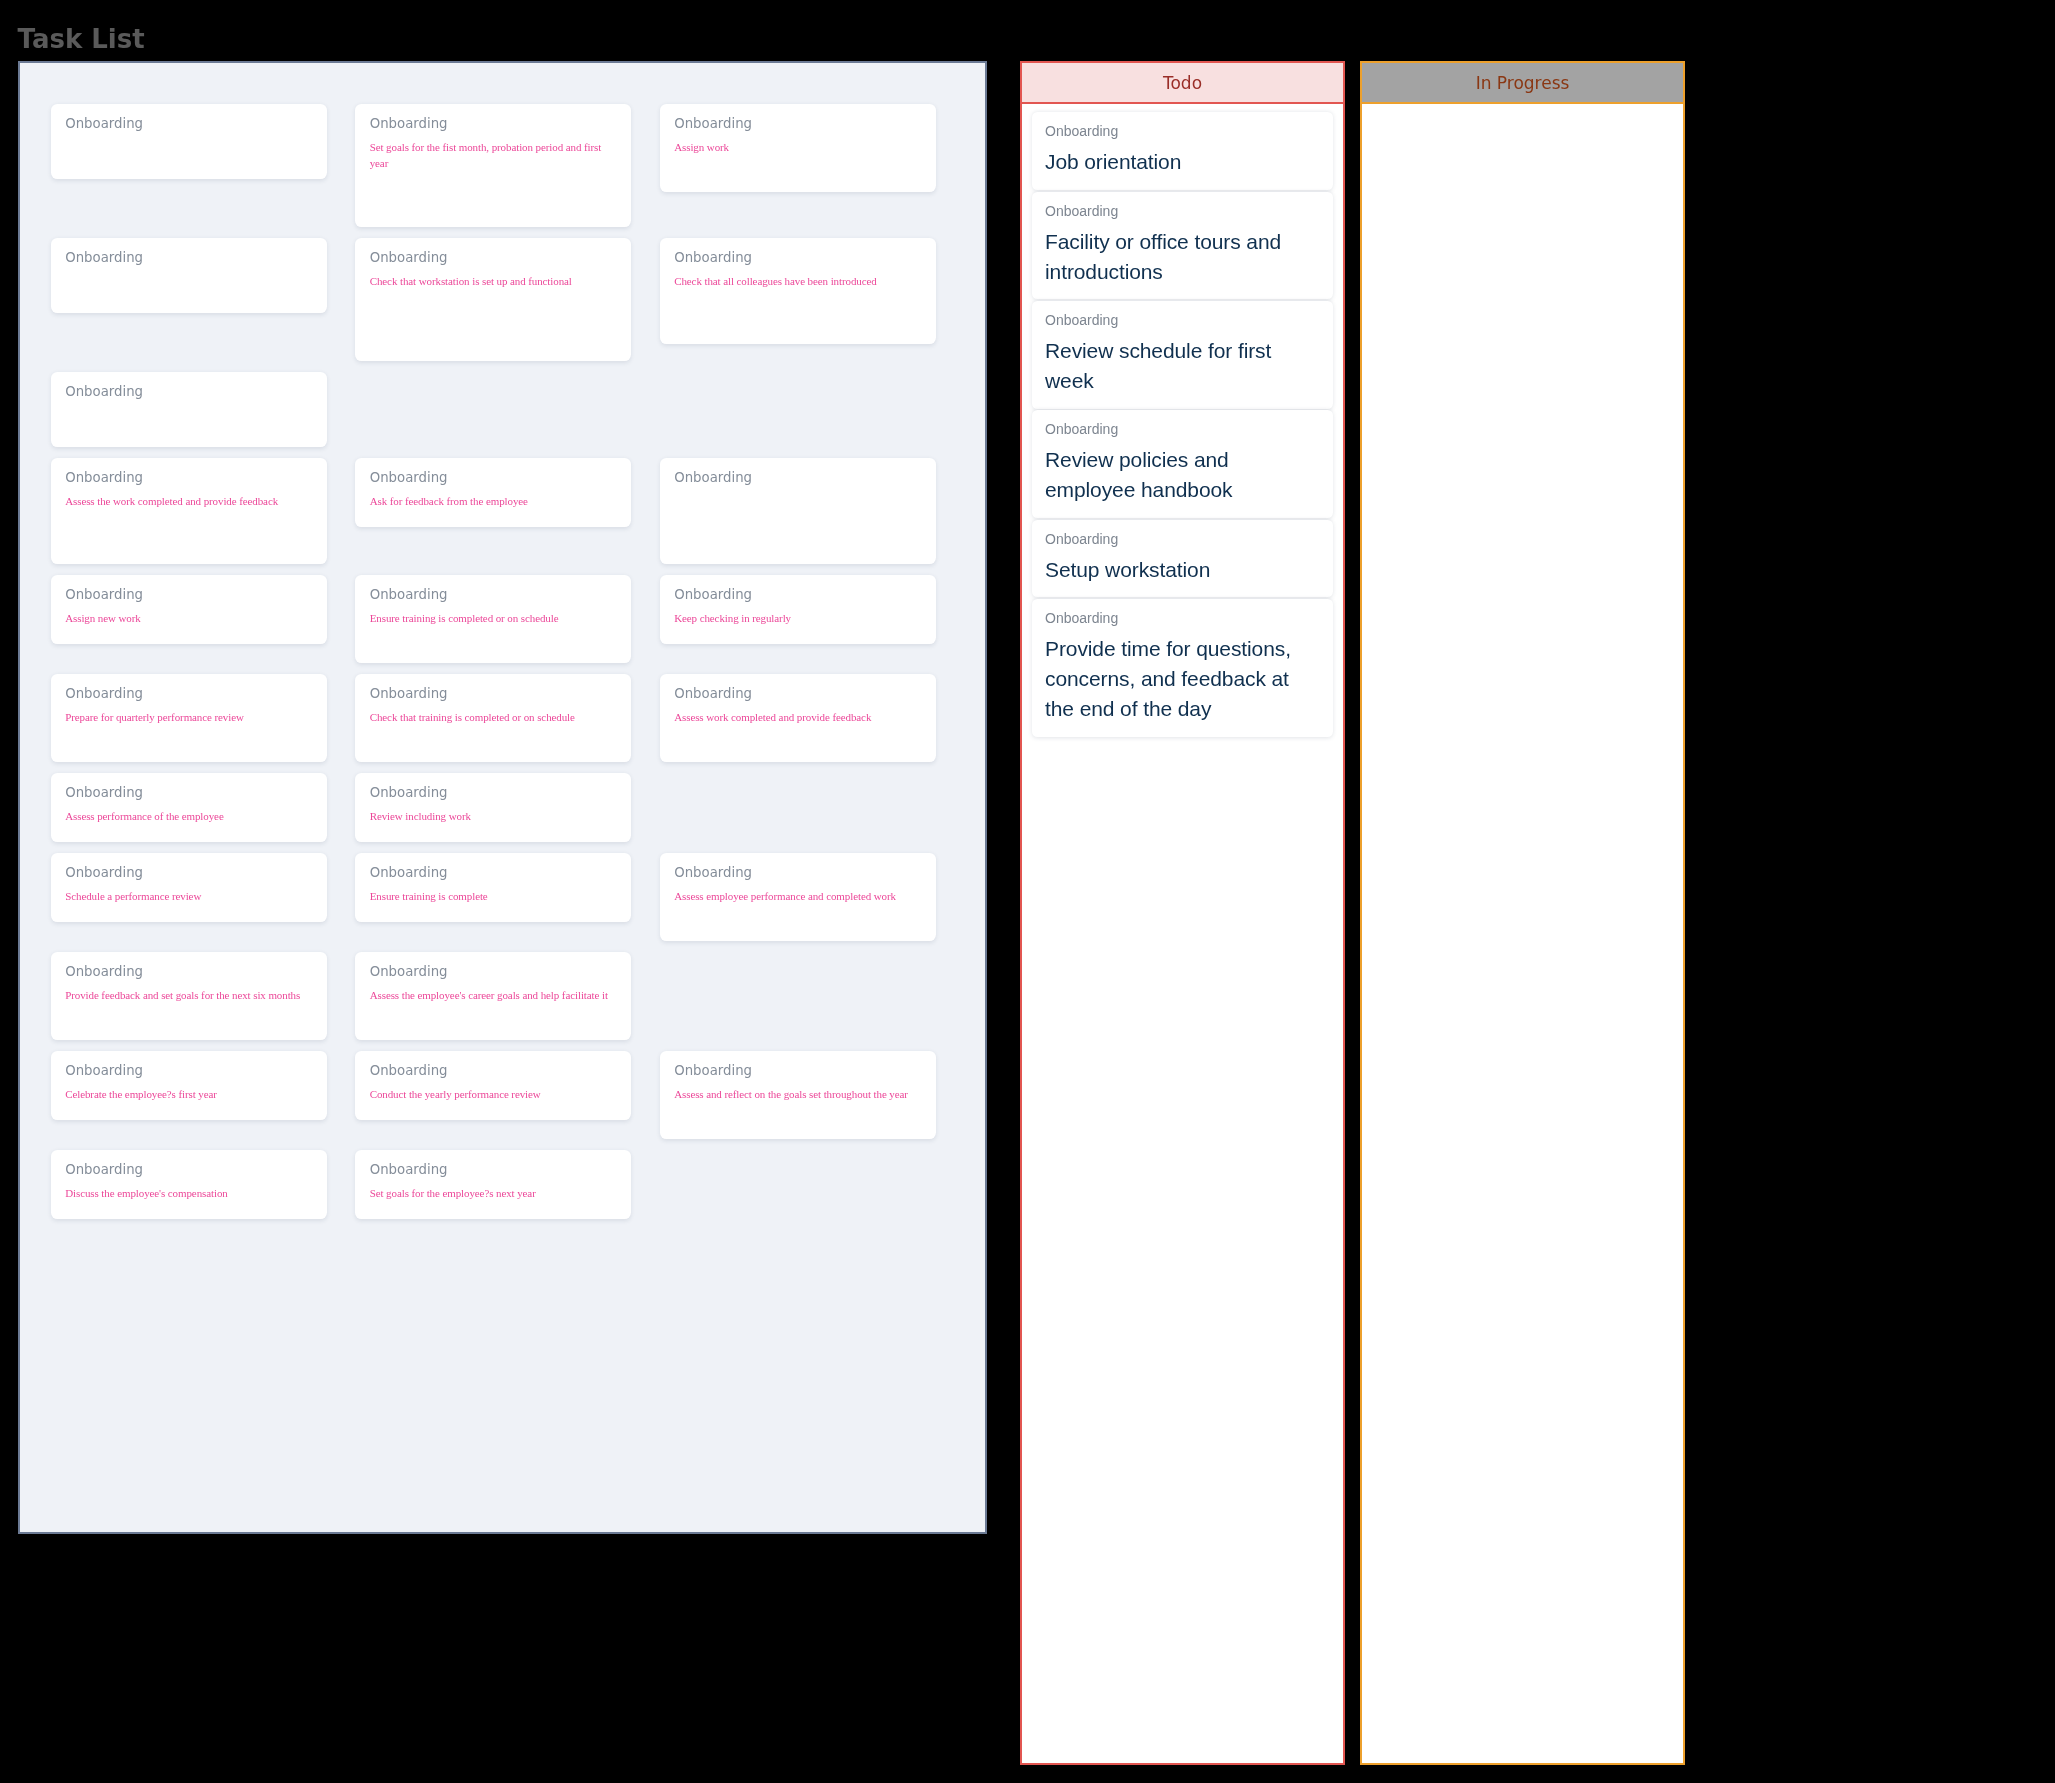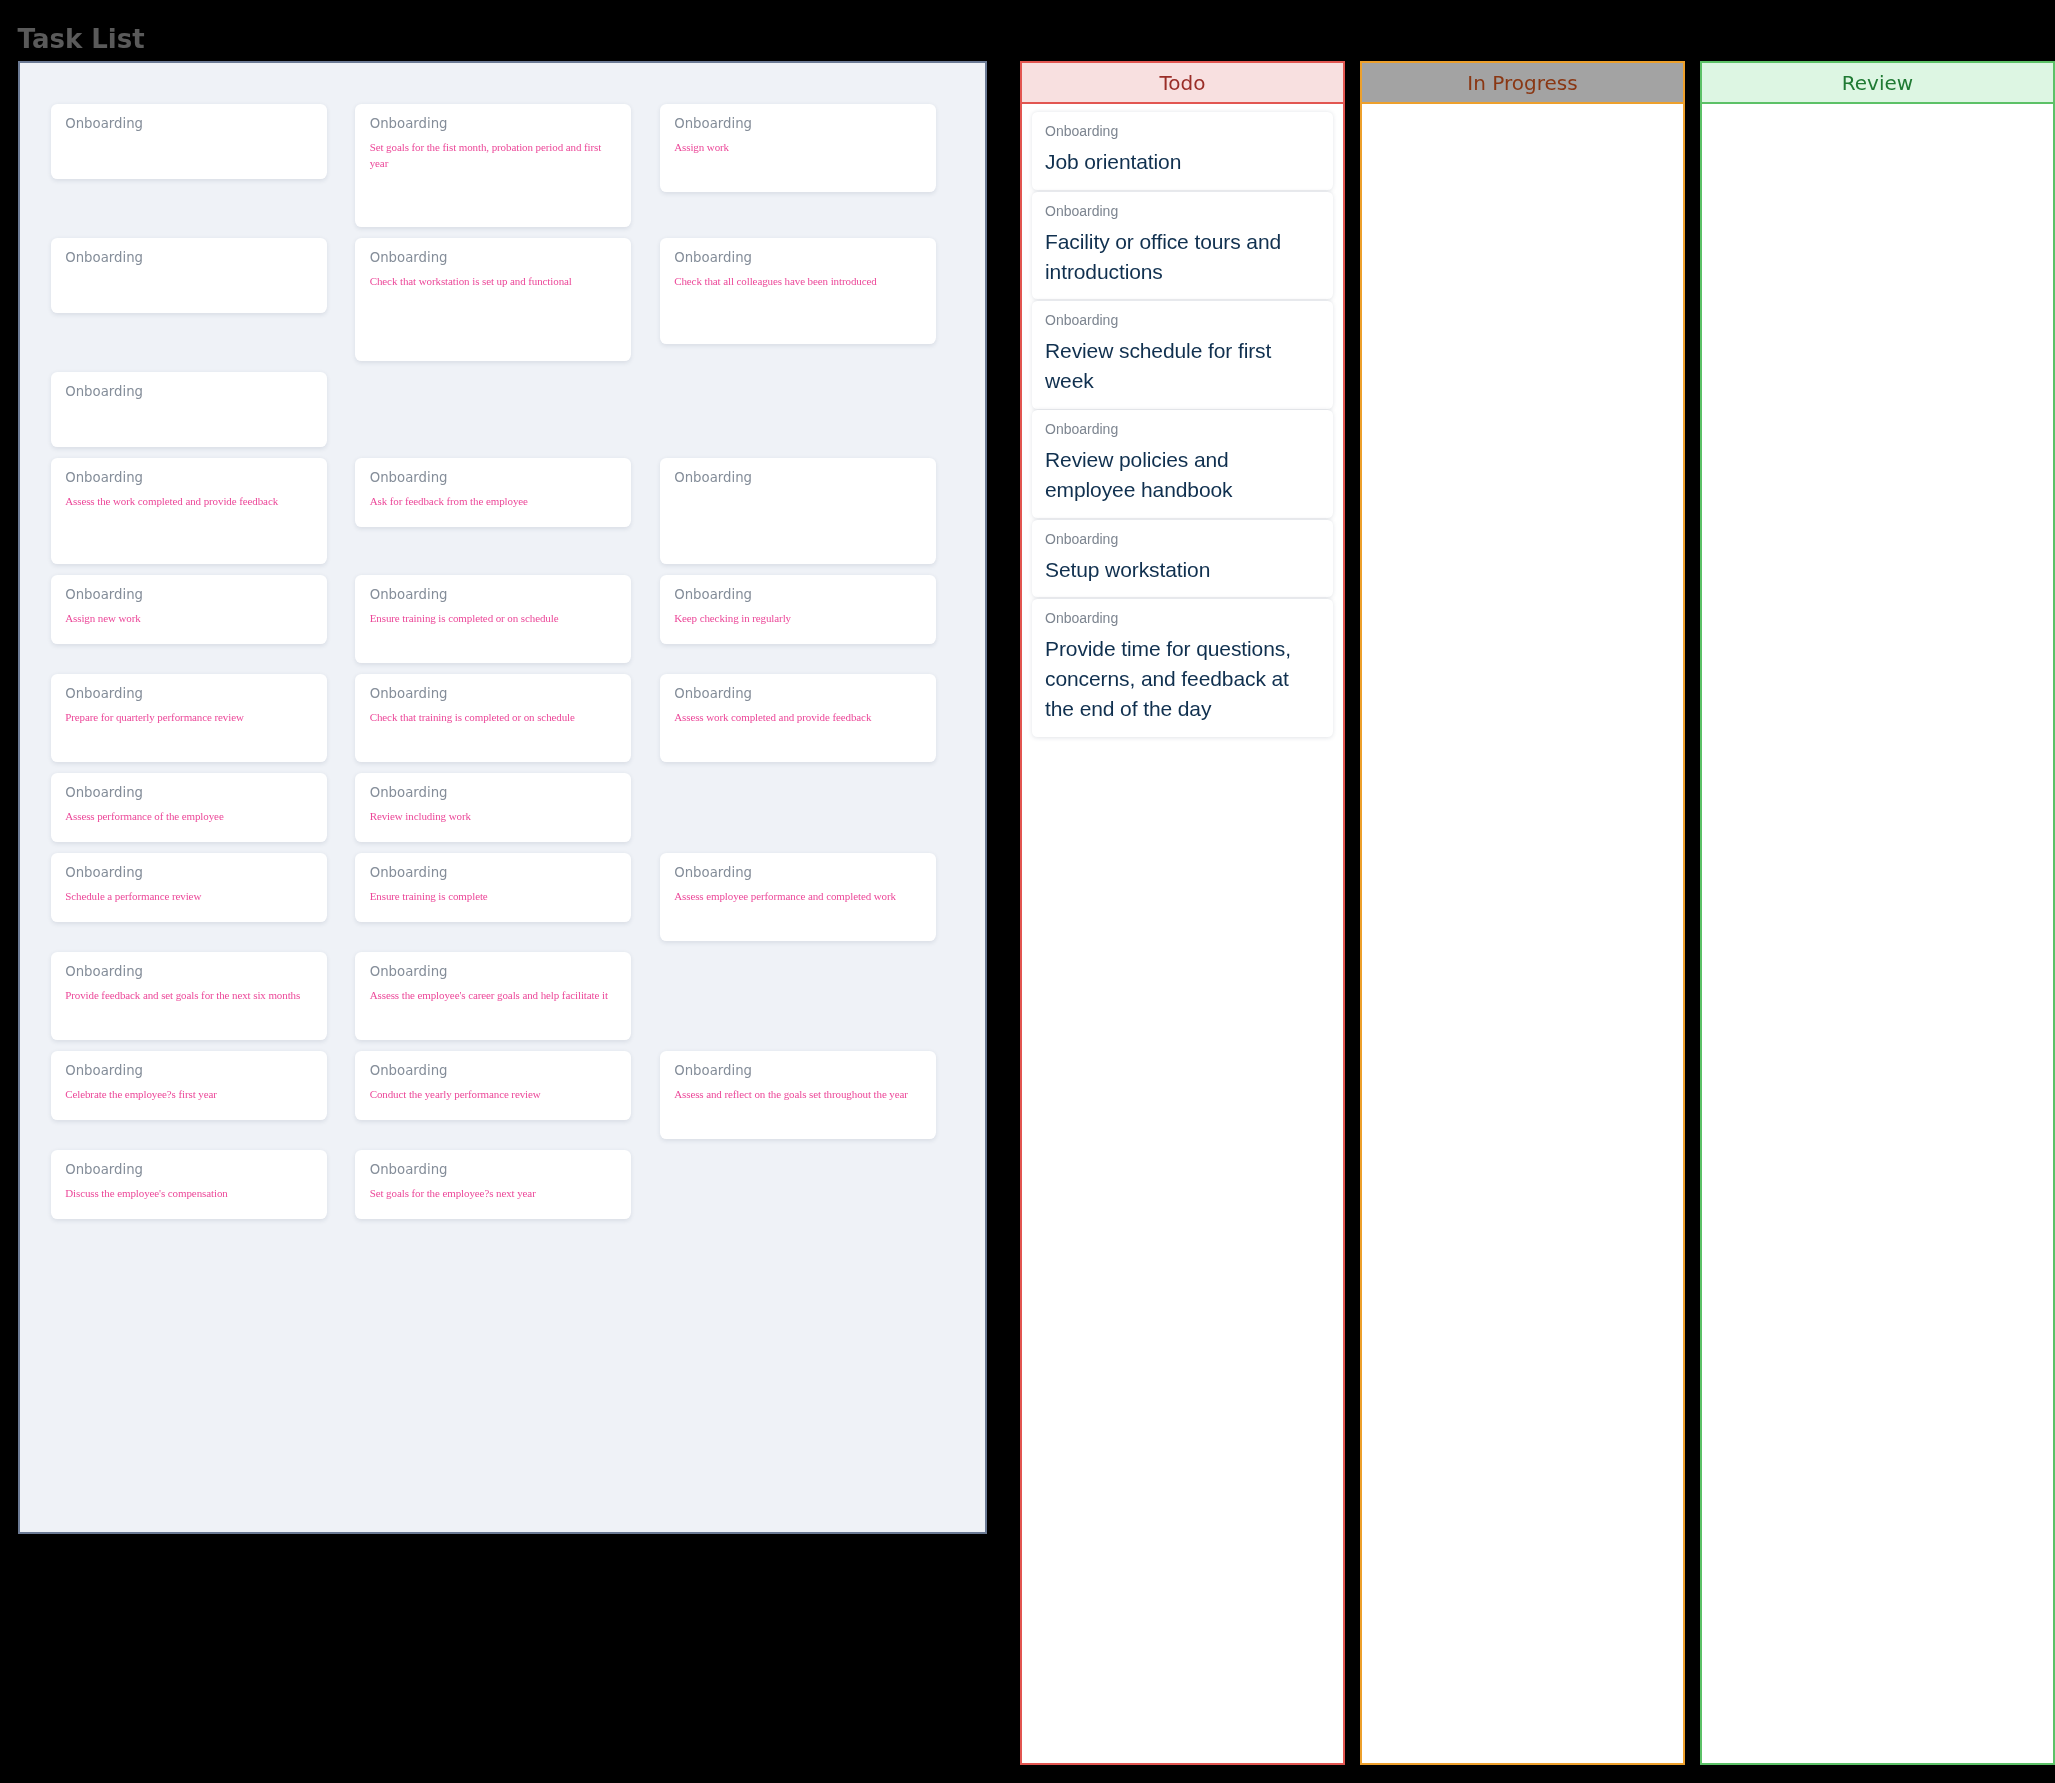--- a/index.html
+++ b/index.html
@@ -135,21 +135,21 @@
     border-color: #5cc167;
   }
 
   .col-header {
     flex: 0 0 auto;
     height: 41px;
     display: flex;
     align-items: center;
     justify-content: center;
     font-family: "DejaVu Sans", sans-serif;
-    font-size: 20px;
+    font-size: 17px;
     font-weight: 400;
     box-sizing: border-box;
     border-bottom-style: solid;
     border-bottom-width: 2.8px;
   }
   #col-todo .col-header {
     background: #f8e0e0;
     color: #9a2e28;
     border-bottom-color: #e25651;
   }
@@ -423,19 +423,15 @@
           <div class="ttl">Provide time for questions, concerns, and feedback at the end of the day</div>
         </div>
       </div>
   </div>
 
   <div class="kanban-col" id="col-inprogress">
     <div class="col-header">In Progress</div>
     <div class="col-body"></div>
   </div>
 
-  <div class="kanban-col" id="col-review">
-    <div class="col-header">Review</div>
-    <div class="col-body"></div>
-  </div>
 
 </div>
 
 
 </body></html>

